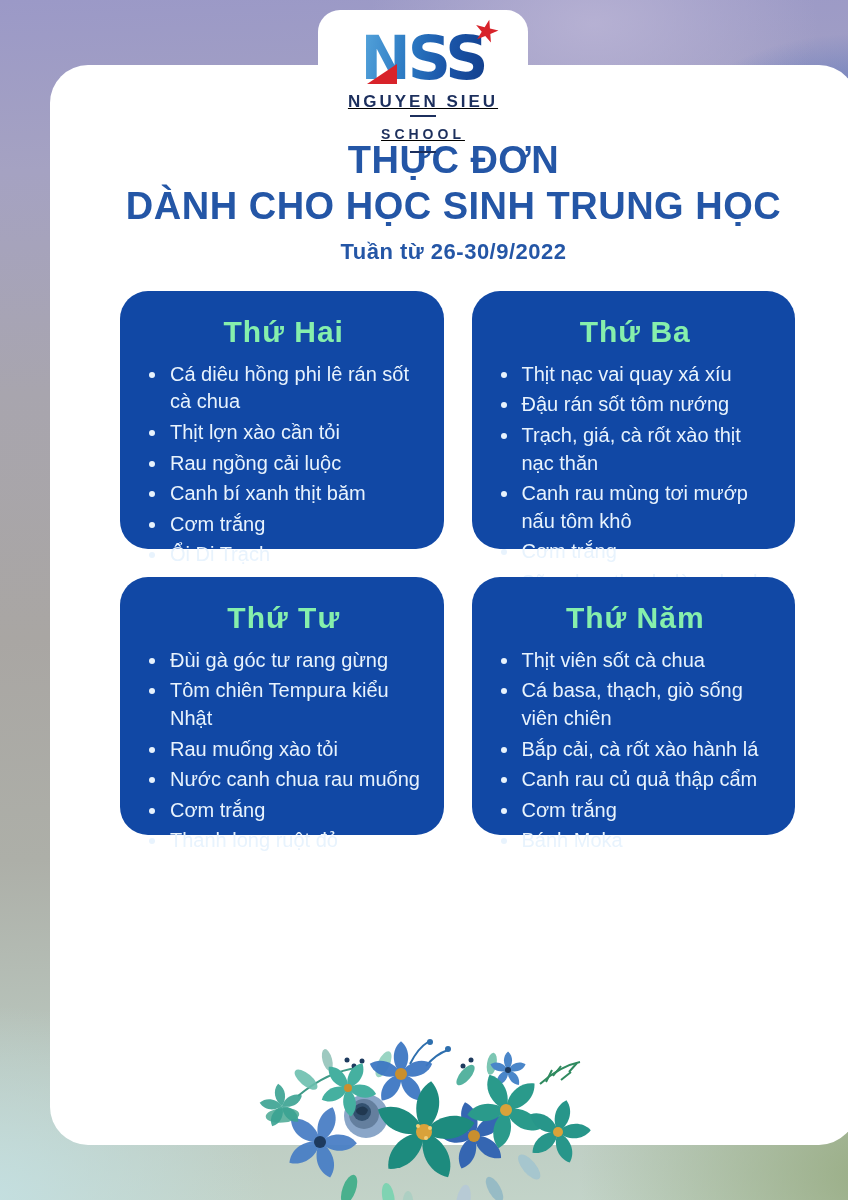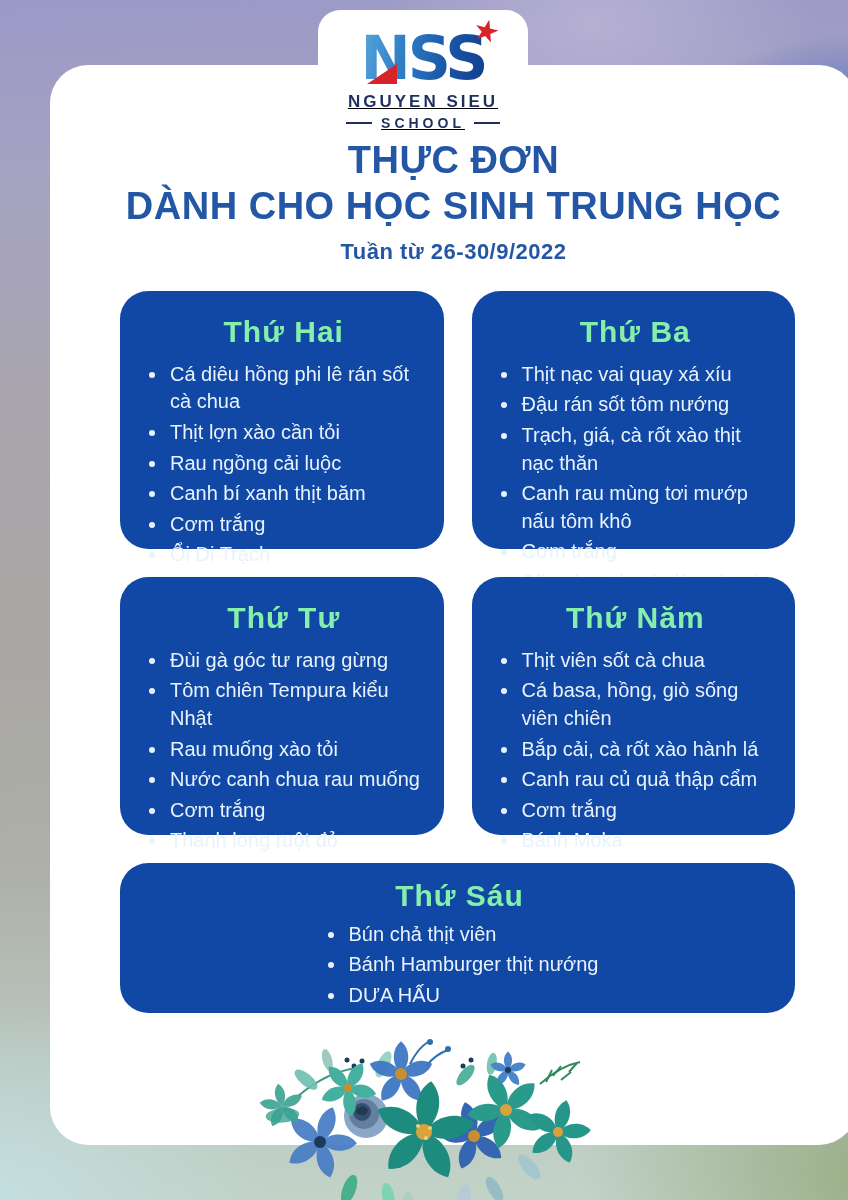--- a/index.html
+++ b/index.html
@@ -44,21 +44,21 @@
   .logo-triangle{
     position:absolute;left:6px;bottom:4px;width:0;height:0;
     border-bottom:20px solid var(--star-red,#d8232a);border-left:30px solid transparent;
   }
   .logo-name{
     margin-top:4px;font-size:17px;font-weight:700;letter-spacing:3px;
     color:var(--navy,#1c2f5d);
   }
   .logo-school{
     margin-top:3px;display:flex;align-items:center;justify-content:center;gap:9px;
-    font-size:14px;font-weight:700;letter-spacing:4px;color:var(--navy,#1c2f5d);
+    font-size:14px;font-weight:700;letter-spacing:4px;color:var(--navy,#1c2f5d);flex-direction:column;
   }
   .dash{width:26px;height:2px;background:var(--navy,#1c2f5d);}
   .header{padding-top:72px;text-align:center;}
   .title{
     margin:0;color:var(--title-blue,#2456a6);
     font-size:38px;line-height:1.22;font-weight:700;letter-spacing:.5px;
   }
   .week{
     margin-top:9px;color:var(--title-blue,#2456a6);
     font-size:22px;font-weight:700;letter-spacing:.5px;
@@ -132,33 +132,25 @@
           <li>Rau muống xào tỏi</li>
           <li>Nước canh chua rau muống</li>
           <li>Cơm trắng</li>
           <li>Thanh long ruột đỏ</li>
         </ul>
     </div>
     <div class="day-box">
       <div class="day-title">Thứ Năm</div>
       <ul class="day-items">
           <li>Thịt viên sốt cà chua</li>
-          <li>Cá basa, hồng, giò sống viên chiên</li>
+          <li>Cá basa, thạch, giò sống viên chiên</li>
           <li>Bắp cải, cà rốt xào hành lá</li>
           <li>Canh rau củ quả thập cẩm</li>
           <li>Cơm trắng</li>
           <li>Bánh Moka</li>
-        </ul>
-    </div>
-    <div class="day-box full">
-      <div class="day-title">Thứ Sáu</div>
-      <ul class="day-items">
-          <li>Bún chả thịt viên</li>
-          <li>Bánh Hamburger thịt nướng</li>
-          <li>DƯA HẤU</li>
         </ul>
     </div>
   </div>
 </div>
 
 <div class="logo">
   <div class="nss-wrap">
     <span class="nss">NSS</span>
     <span class="logo-star">★</span>
     <span class="logo-triangle"></span>

